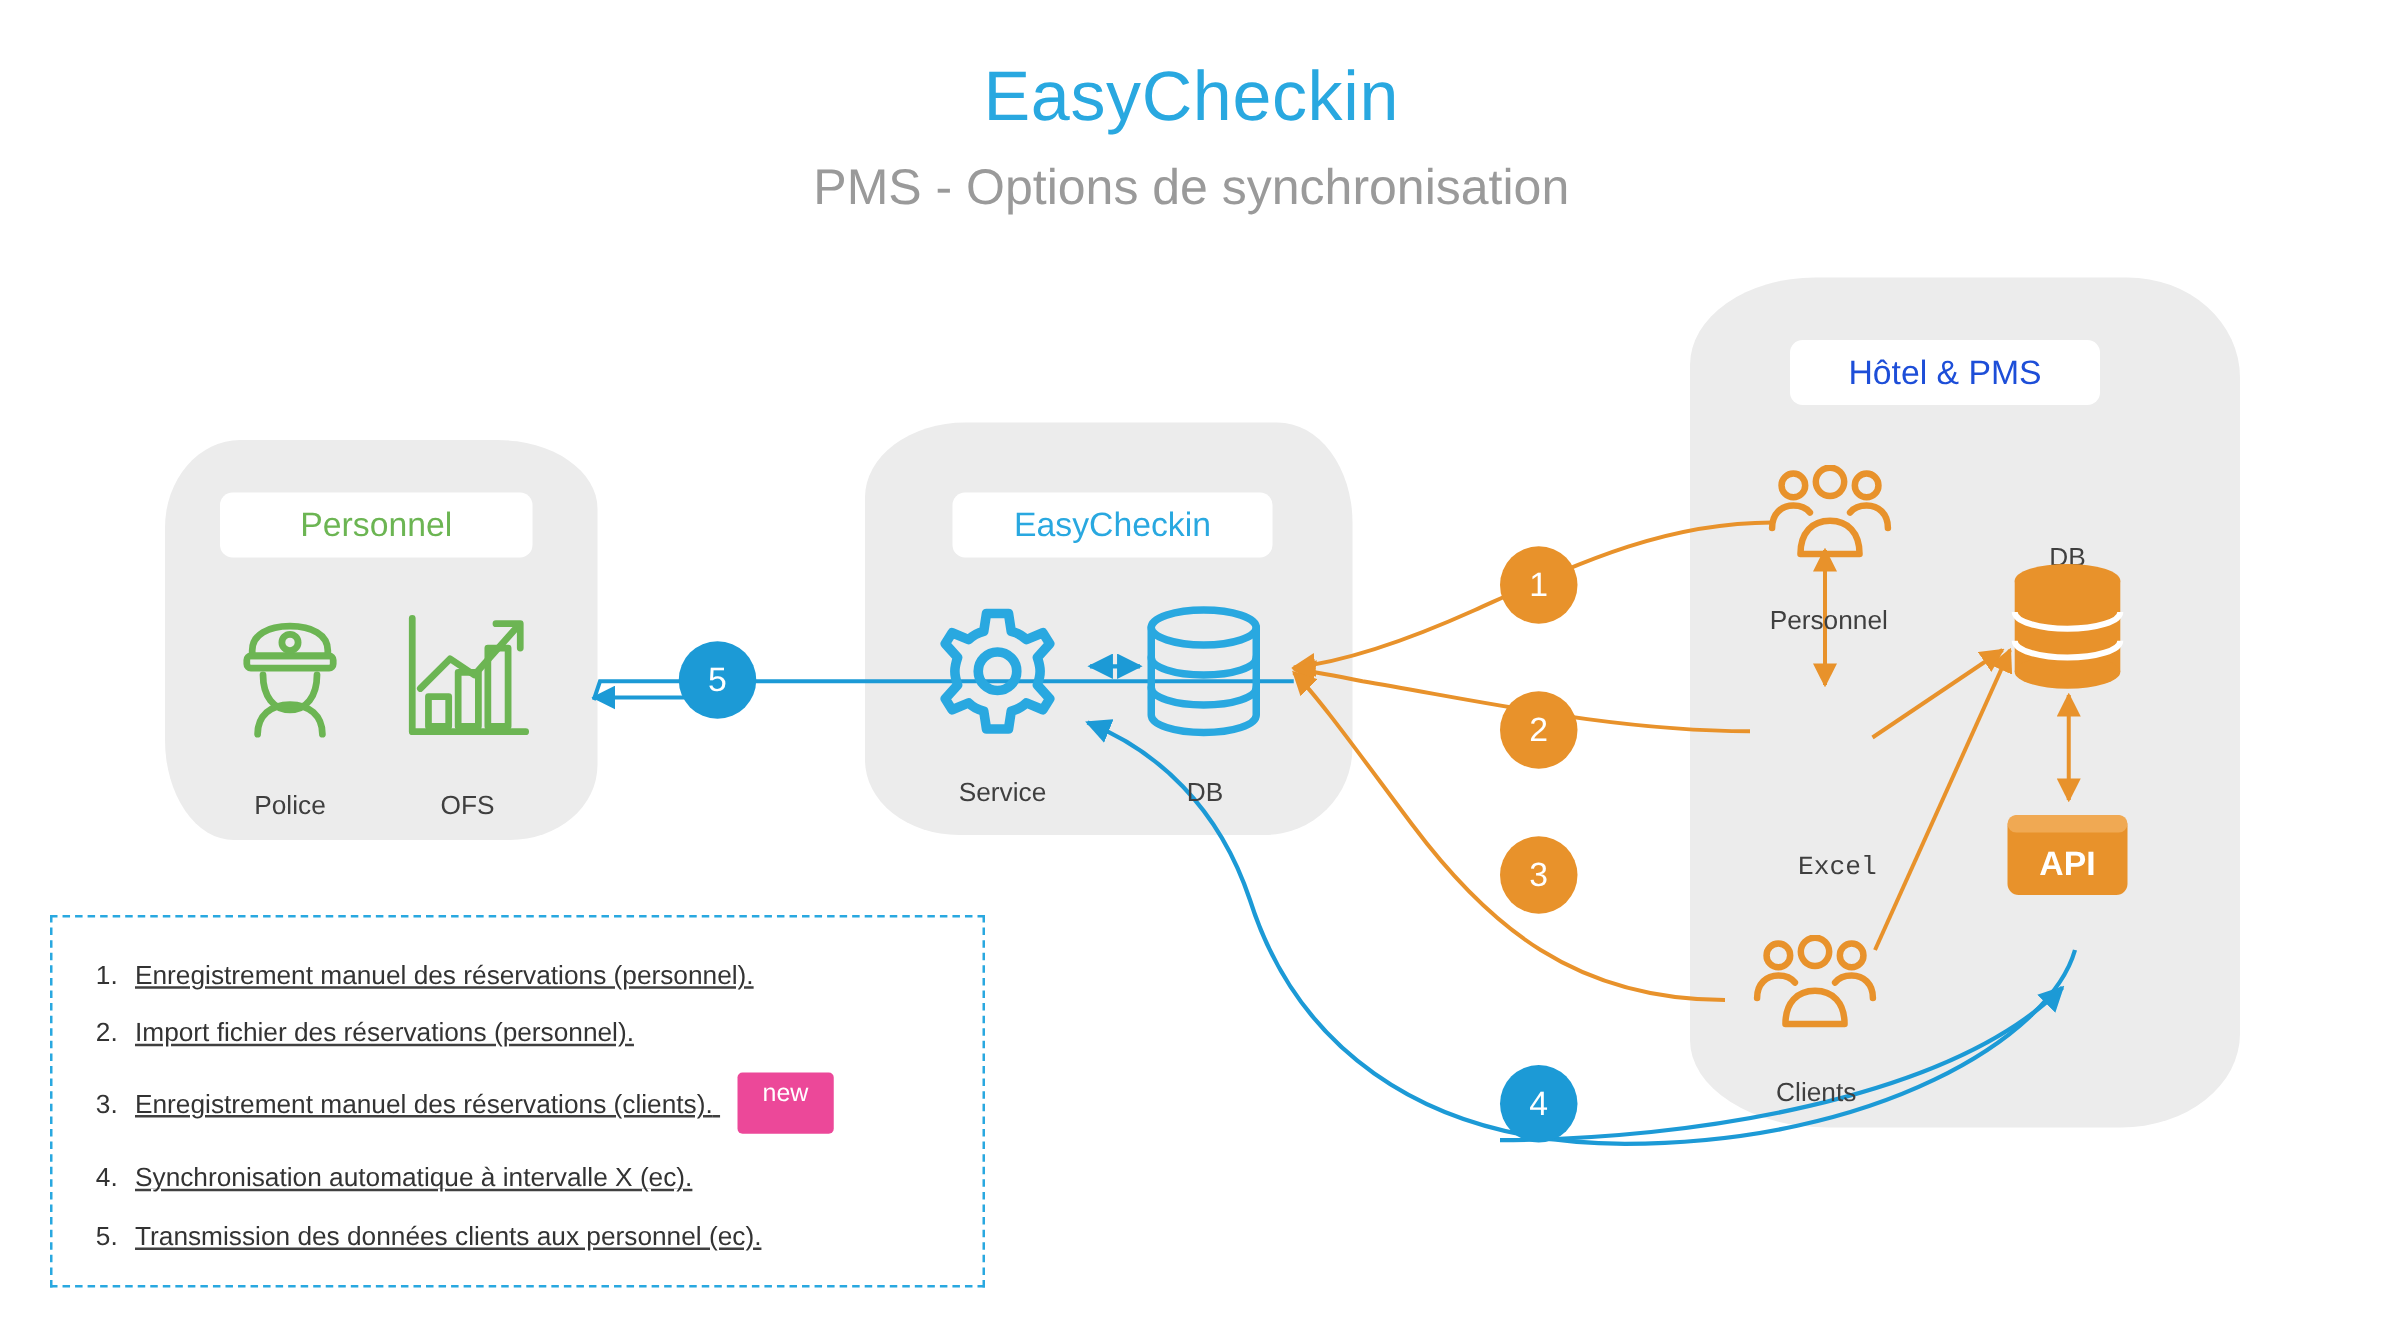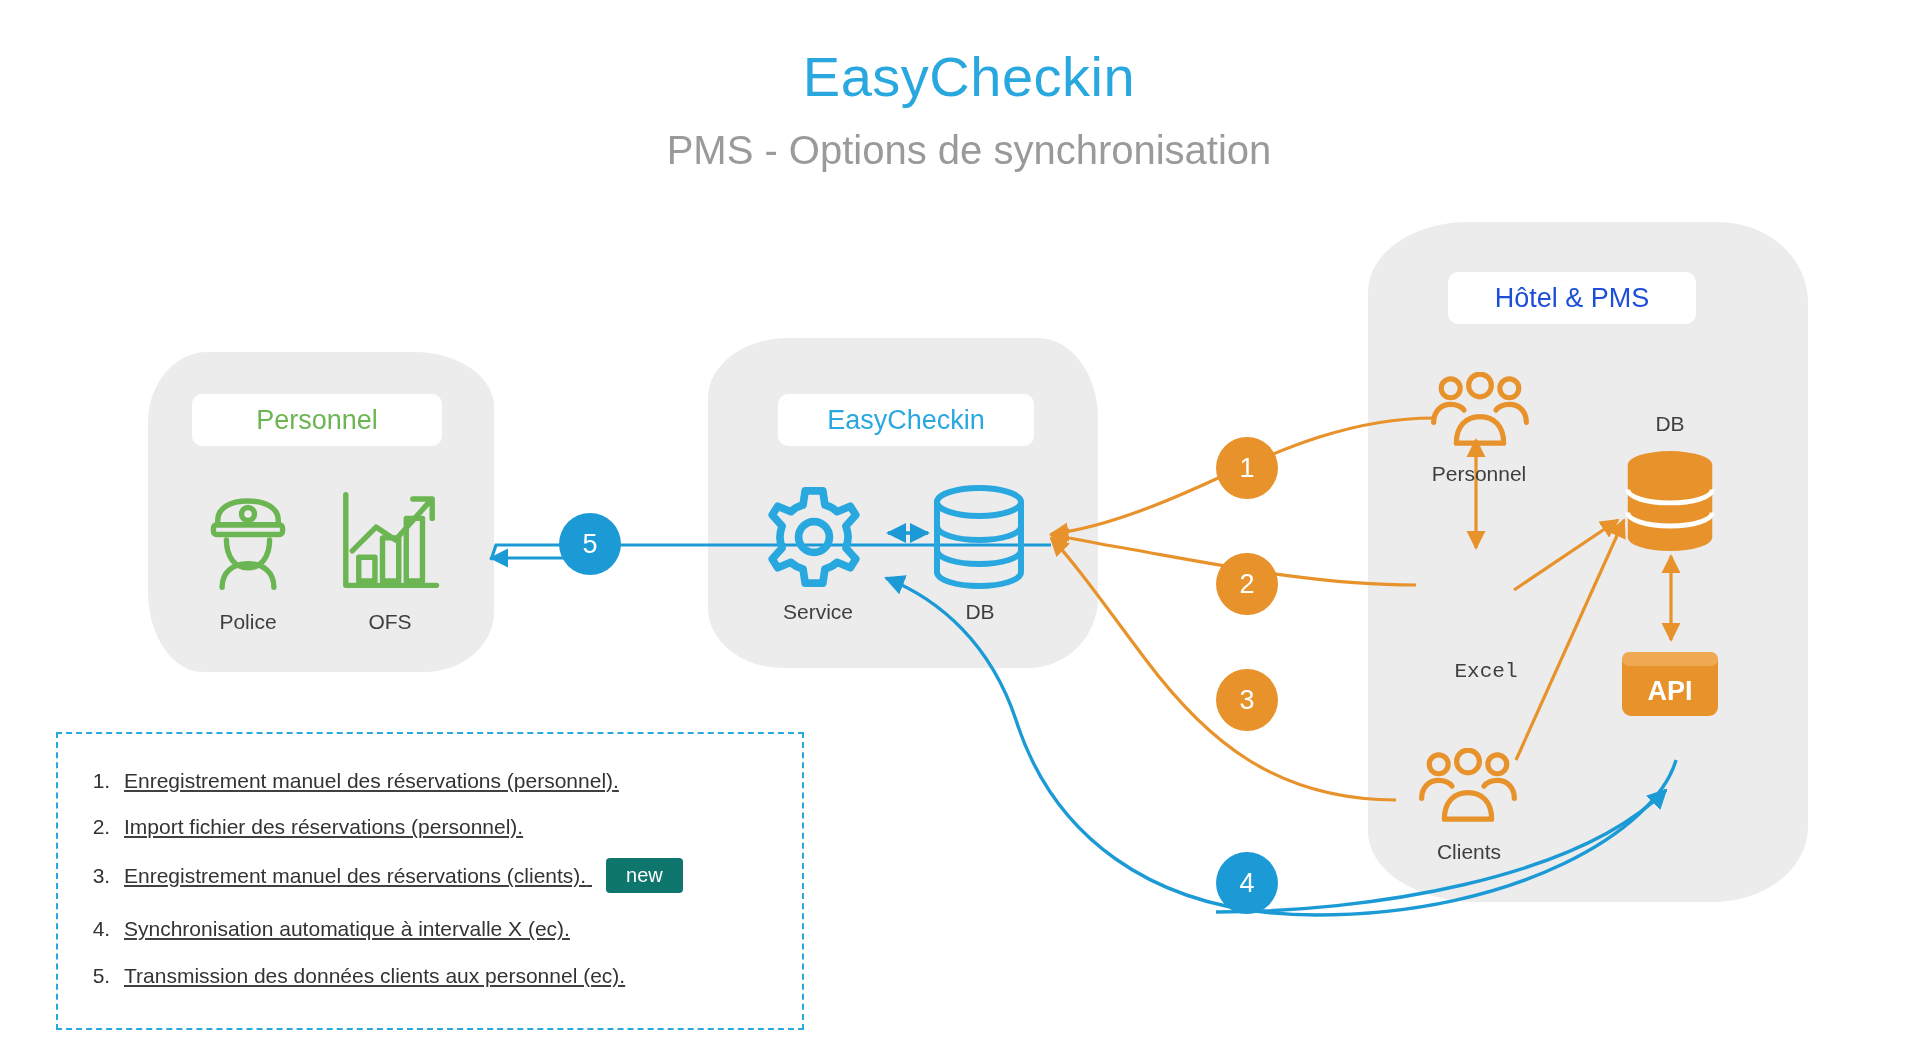--- a/index.html
+++ b/index.html
@@ -10,21 +10,21 @@
   body {
     width: 1906px;
     height: 1064px;
     position: relative;
     overflow: hidden;
     font-family: "Liberation Sans", sans-serif;
     color: #404040;
   }
   #stage {
     position: absolute;
-    left: 16px; top: 0;
+    left: 0; top: 0;
     width: 1572px;
     height: 1064px;
   }
 
   
   .title {
     position: absolute;
     left: 0;
     top: 44px;
     width: 1906px;
@@ -92,20 +92,21 @@
     left: 1432px; top: 272px; width: 248px; height: 52px;
     color: #1d4ed8;
   }
 
   
   .caption {
     position: absolute;
     text-align: center;
     font-size: 21px;
     color: #3f3f3f;
+    margin-top: 23px;
   }
 
   
   .numcircle {
     position: absolute;
     width: 62px;
     height: 62px;
     border-radius: 50%;
     display: flex;
     align-items: center;
@@ -134,24 +135,24 @@
   }
   #legend li {
     font-size: 21px;
     color: #333333;
     margin-bottom: 21px;
     padding-left: 8px;
     line-height: 1.2;
   }
   .badge-new {
     display: inline-block;
-    background: #0f766e;
+    background: #ec4899;
     color: #ffffff;
     font-size: 20px;
-    padding: 5px 20px 6px 20px;
+    padding: 5px 20px 20px 20px;
     border-radius: 4px;
     margin-left: 14px;
     vertical-align: middle;
     position: relative;
     top: -2px;
   }
 
   svg.overlay {
     position: absolute;
     left: 0; top: 0;

